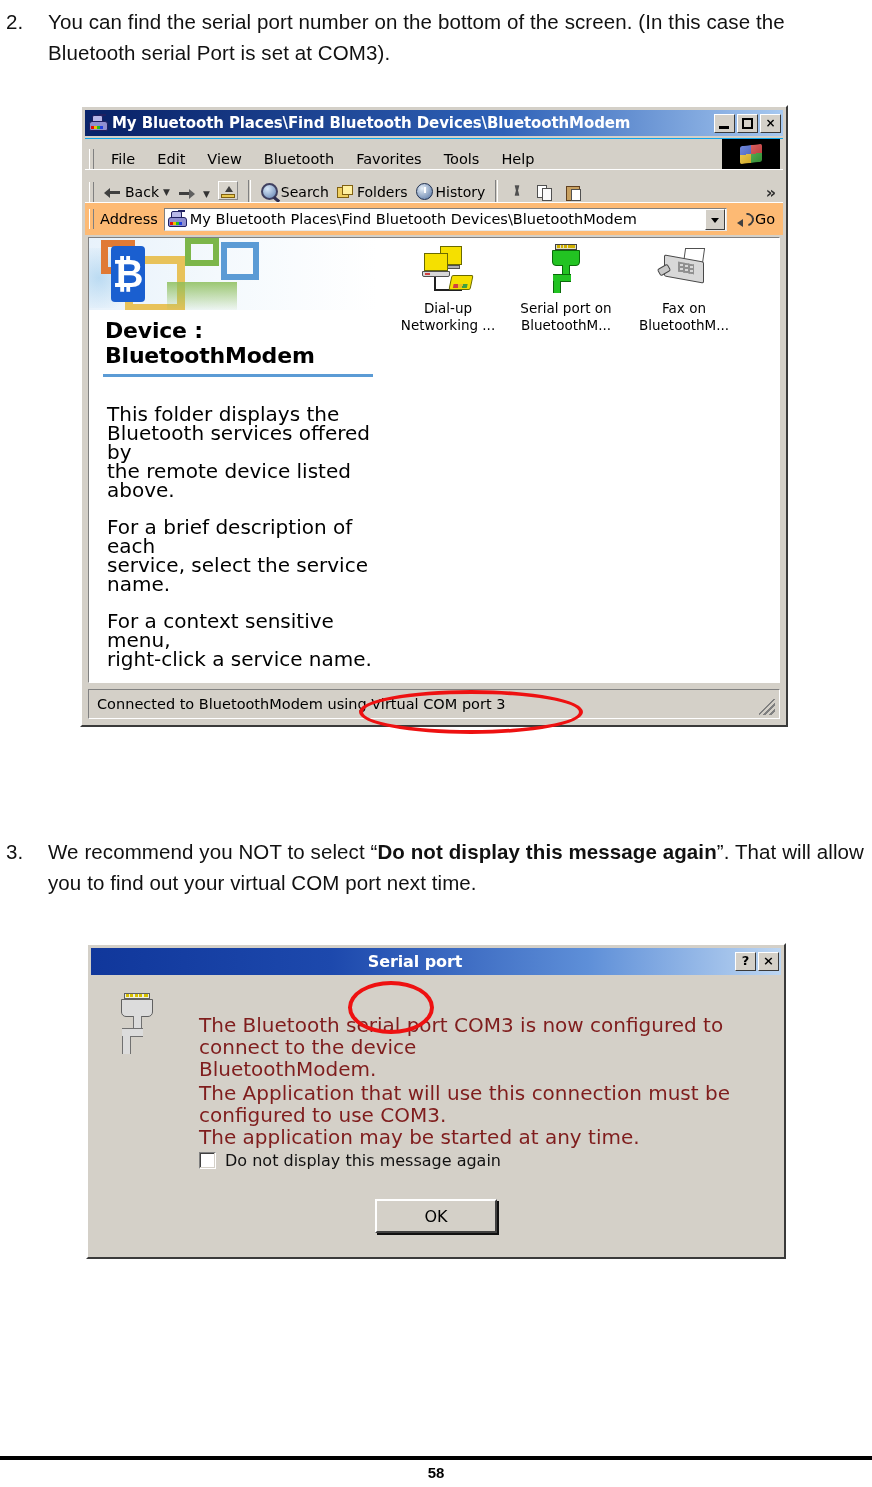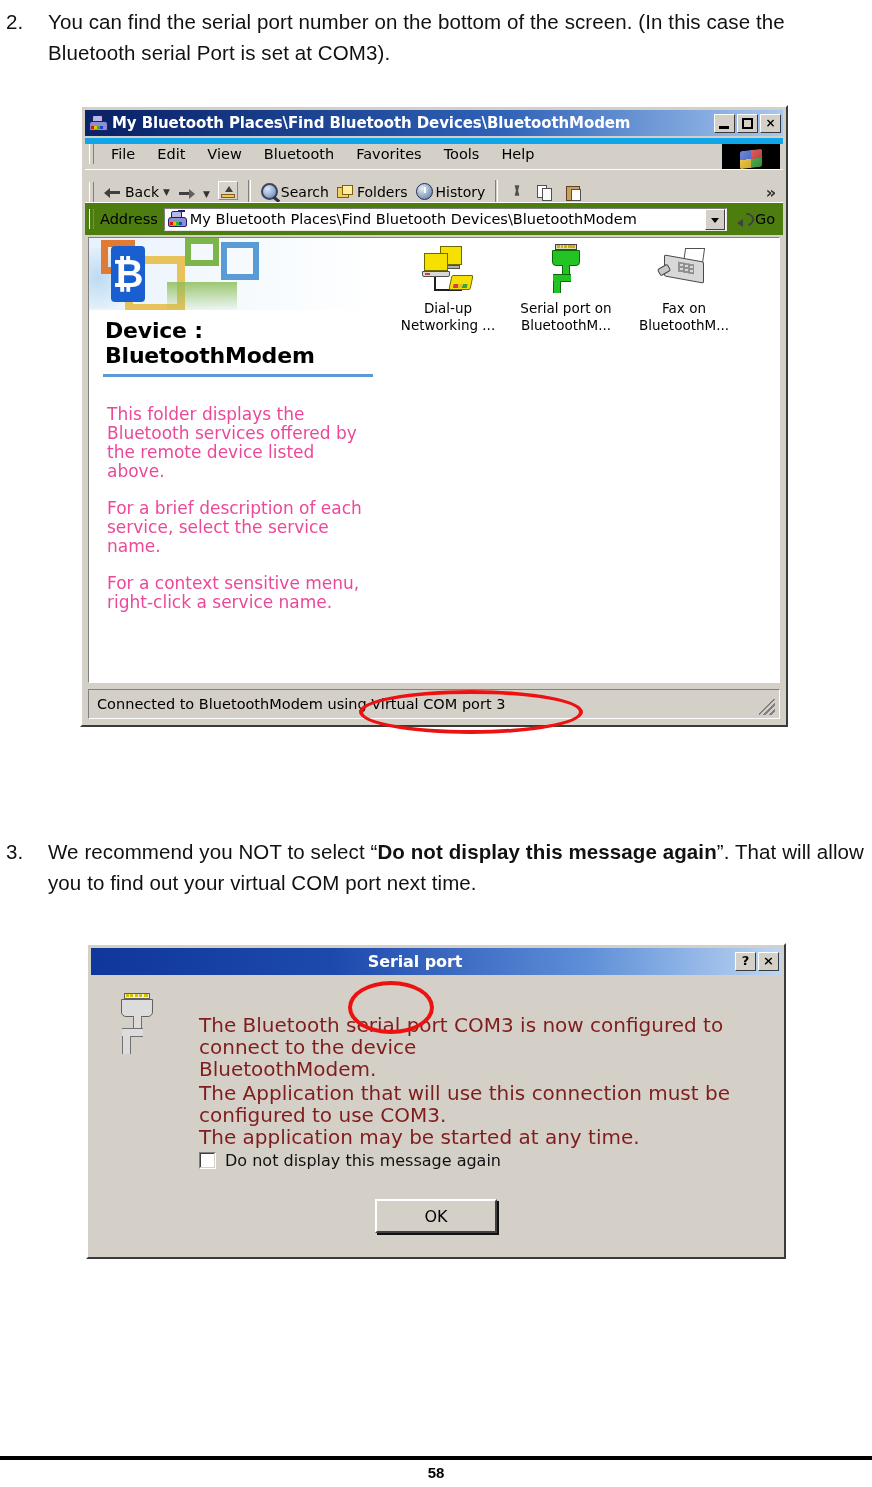--- a/index.html
+++ b/index.html
@@ -121,22 +121,22 @@
   .winicon .ant {
     position: absolute; left: 11px; top: 0px; width: 7px; height: 2px; background: #202060;
   }
 
   .menubar {
     position: absolute;
     left: 3px; top: 31px; right: 3px;
     height: 31px;
     background: #d4d0c8;
     display: flex;
-    align-items: flex-start;
-    border-top: 6px solid #0ea5e9;
+    align-items: flex-end;
+    border-top: 1px solid #0ea5e9;
     box-sizing: border-box;
   }
   .grip {
     width: 3px; height: 20px;
     border-left: 1px solid #ffffff;
     border-right: 1px solid #808080;
     margin: 0 6px 0 4px;
     flex: 0 0 auto;
   }
   .menu-item {
@@ -256,21 +256,21 @@
   .icon-paste::after {
     content: ""; position: absolute; left: 5px; top: 4px; width: 10px; height: 12px;
     background: #ffffff; border: 1px solid #505050; box-sizing: border-box;
   }
   .tb-chev { margin-left: auto; margin-right: 7px; font-size: 16px; font-weight: bold; color: #303030; }
 
   .addressbar {
     position: absolute;
     left: 3px; top: 95px; right: 3px;
     height: 33px;
-    background: #4d7c0f;
+    background: #fdba74;
     display: flex;
     align-items: center;
     border-top: 1px solid #ffffff;
     box-sizing: border-box;
     font-size: 14.5px;
   }
   .addr-label { margin-right: 6px; white-space: nowrap; }
   .addr-field {
     flex: 1;
     height: 23px;
@@ -349,21 +349,21 @@
 
   .device-title {
     font-size: 22px; font-weight: bold; color: #000000;
     padding: 8px 0 0 16px; line-height: 25px; letter-spacing: -0.2px;
     font-family: "DejaVu Sans", sans-serif;
   }
   .blue-rule {
     height: 3px; background: #5b9bd5; margin: 6px 0 0 14px; width: 270px;
   }
   .left-desc {
-    padding: 28px 0 0 18px; font-size: 17px; line-height: 19px; color: #ec4899;
+    padding: 28px 0 0 18px; font-size: 20px; line-height: 19px; color: #000000;
     font-family: "DejaVu Sans", sans-serif;
   }
   .left-desc p { margin: 0 0 18px 0; }
 
   .rightpanel {
     position: absolute; left: 300px; top: 0; right: 0; bottom: 0;
     background: #ffffff;
     display: flex; align-items: flex-start; padding-top: 6px;
   }
   .svc {

